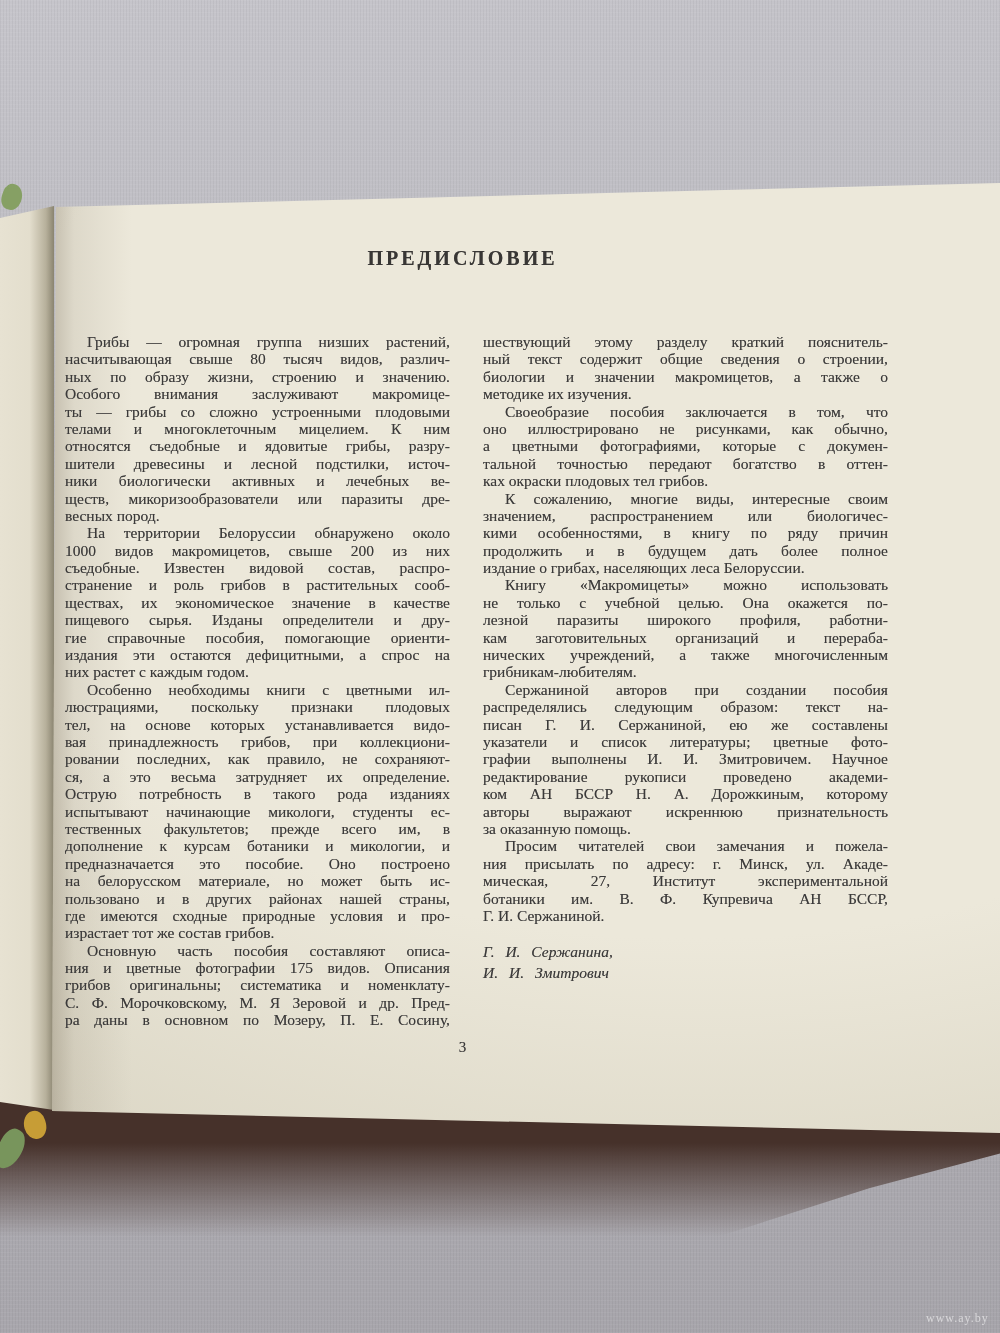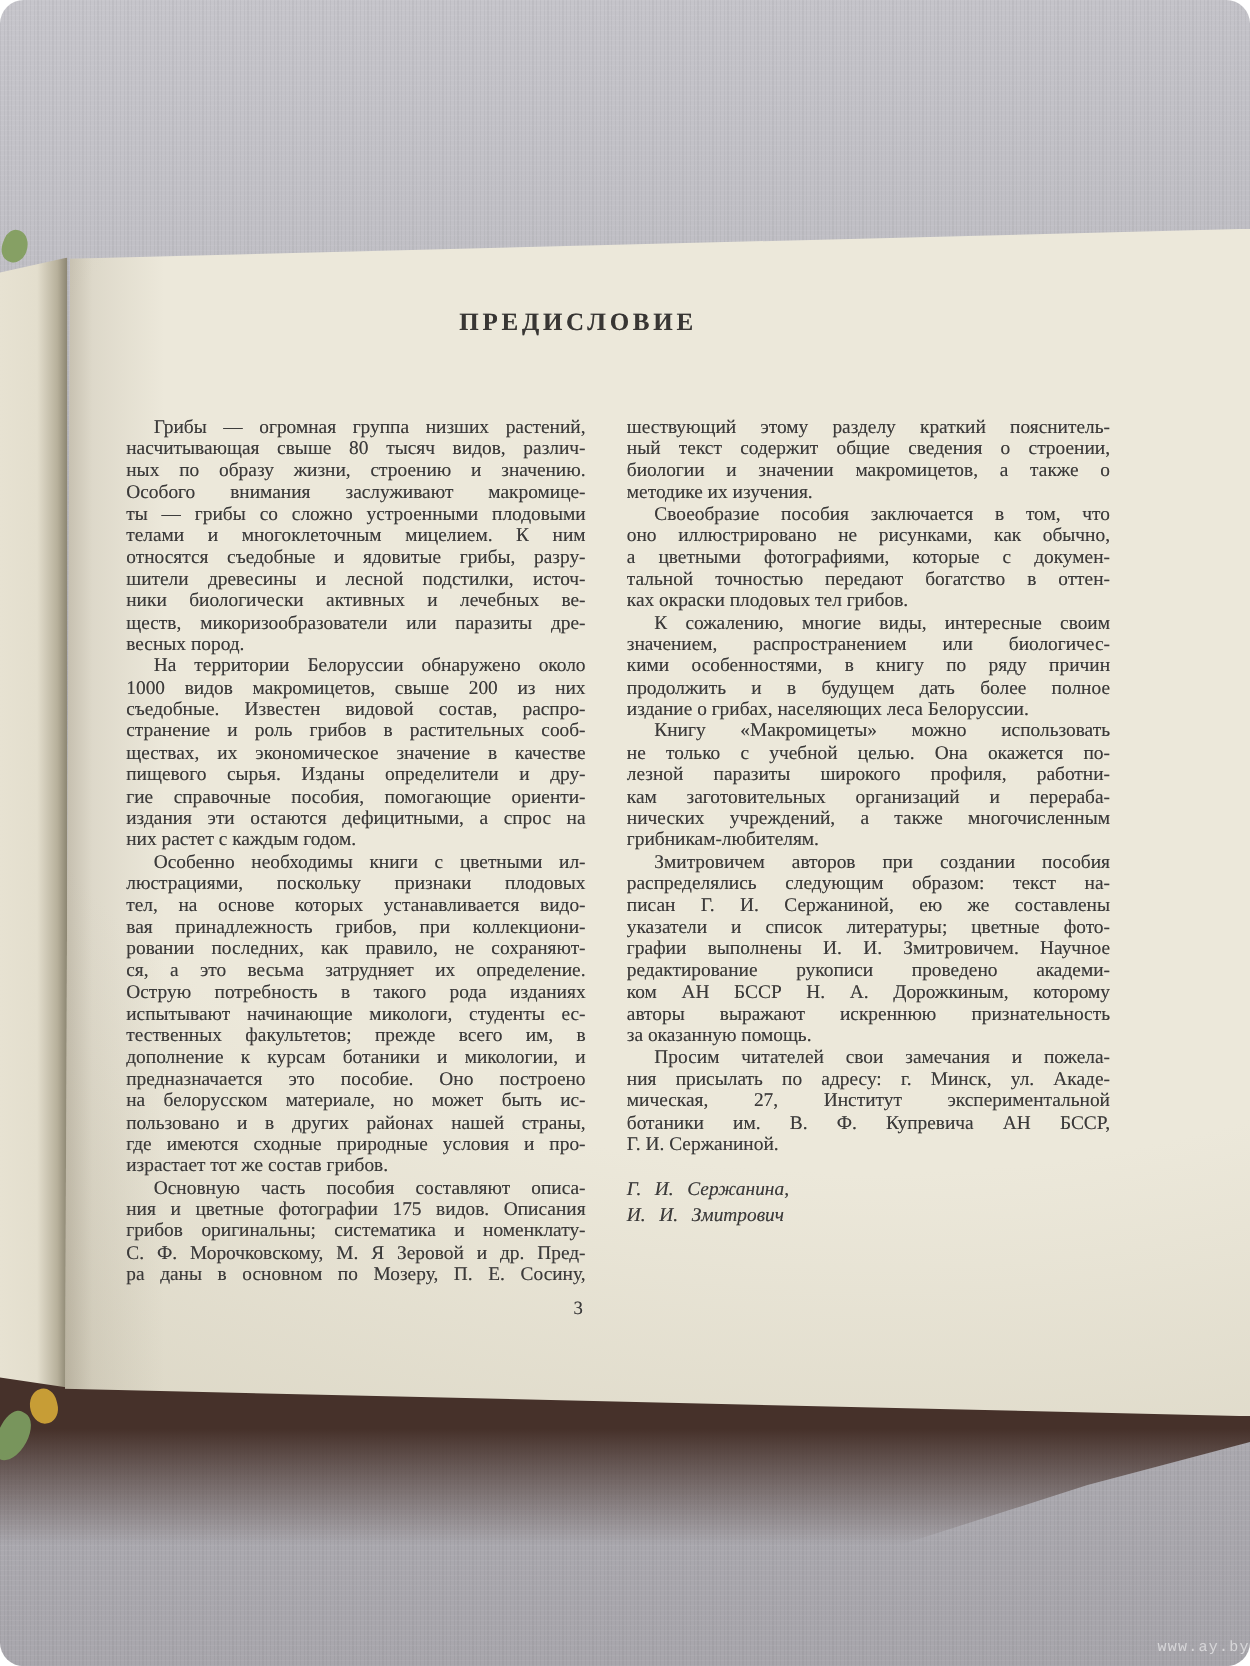--- a/index.html
+++ b/index.html
@@ -9,21 +9,20 @@
     --green:#86a064; --green-dark:#78955c; --ochre:#c79d36;
   }
   html,body{margin:0;padding:0;}
   .scene{
     position:relative; width:1000px; height:1333px; overflow:hidden;
     background:
       repeating-linear-gradient(0deg, rgba(255,255,255,0.05) 0 1px, rgba(0,0,0,0) 1px 4px),
       repeating-linear-gradient(90deg, rgba(0,0,0,0.04) 0 1px, rgba(0,0,0,0) 1px 3px),
       linear-gradient(175deg, var(--fabric-light) 0%, var(--fabric) 45%, var(--fabric-dark) 100%);
     font-family:"Liberation Serif","DejaVu Serif",serif;
-    border-radius:19px;
   }
   .book-shadow{
     position:absolute; left:0; top:1086px; width:1000px; height:150px;
     background:linear-gradient(180deg, var(--shadow) 0%, var(--shadow) 38%,
                rgba(70,49,42,0.55) 66%, rgba(122,110,105,0) 100%);
     clip-path:polygon(0 0, 100% 0, 100% 45%, 87% 68%, 72% 100%, 0 100%);
   }
   .cover-top,.cover-bottom,.ochre-bit{position:absolute;}
   .cover-top{left:2px; top:184px; width:20px; height:26px; background:var(--green);
     border-radius:45% 60% 50% 50%; transform:rotate(20deg);}
@@ -43,40 +42,40 @@
       radial-gradient(140% 90% at 68% 30%, var(--paper) 0%, var(--paper) 55%, var(--paper-shade) 100%);
     clip-path:polygon(4px 24px, 948px 0px, 948px 950px, 0px 928px);
   }
   .content{position:absolute; left:13px; top:0; width:823px; color:var(--ink);}
   .title{
     margin-top:64px; text-align:center; transform:translateX(-14px);
     font-size:20px; font-weight:700; letter-spacing:3px; color:var(--title-ink);
     text-shadow:0 0 0.5px rgba(56,54,52,0.55);
   }
   .cols{margin-top:63px; display:flex; gap:33px;}
-  .col-left{width:385px;margin-left:36px;} .col-right{width:405px;}
+  .col-left{width:385px;} .col-right{width:405px;}
   .line{
     font-size:15.5px; line-height:17.4px; height:17.4px; white-space:nowrap0;
     text-align:justify; text-align-last:justify;
     text-shadow:0 0 0.5px rgba(59,58,58,0.5);
   }
   .line.last{text-align-last:left;}
   .line.ind{padding-left:22px;}
   .it{}
   .sig{
     margin-top:18px; padding-right:28px; font-style:italic;
     font-size:15.5px; line-height:20.5px; word-spacing:7px;
     text-shadow:0 0 0.5px rgba(59,58,58,0.5);
   }
   .pagenum{
     margin-top:10px; text-align:center; transform:translateX(-14px);
     font-size:15px; text-shadow:0 0 0.5px rgba(59,58,58,0.5);
   }
   .watermark{
-    position:absolute; left:926px; top:1311px; font-family:Liberation Mono, monospace;
+    position:absolute; left:926px; top:1311px; font-family:Liberation Serif, serif;
     font-size:12px; letter-spacing:1px; color:rgba(255,255,255,0.55);
   }
 </style>
 </head>
 <body>
 
 <div class="scene">
   <div class="book-shadow"></div>
   <div class="cover-top"></div>
   <div class="left-page-edge"></div>
@@ -158,21 +157,21 @@
             </div>
             <div>
               <div class="line ind">Книгу «Макромицеты» можно использовать</div>
               <div class="line">не только с учебной целью. Она окажется по-</div>
               <div class="line">лезной паразиты широкого профиля, работни-</div>
               <div class="line">кам заготовительных организаций и перераба-</div>
               <div class="line">нических учреждений, а также многочисленным</div>
               <div class="line last">грибникам-любителям.</div>
             </div>
             <div>
-              <div class="line ind">Змитровичем авторов при создании пособия</div>
+              <div class="line ind">Сержаниной авторов при создании пособия</div>
               <div class="line">распределялись следующим образом: текст на-</div>
               <div class="line">писан <span class="it">Г. И. Сержаниной</span>, ею же составлены</div>
               <div class="line">указатели и список литературы; цветные фото-</div>
               <div class="line">графии выполнены <span class="it">И. И. Змитровичем</span>. Научное</div>
               <div class="line">редактирование рукописи проведено академи-</div>
               <div class="line">ком АН БССР <span class="it">Н. А. Дорожкиным</span>, которому</div>
               <div class="line">авторы выражают искреннюю признательность</div>
               <div class="line last">за оказанную помощь.</div>
             </div>
             <div>

